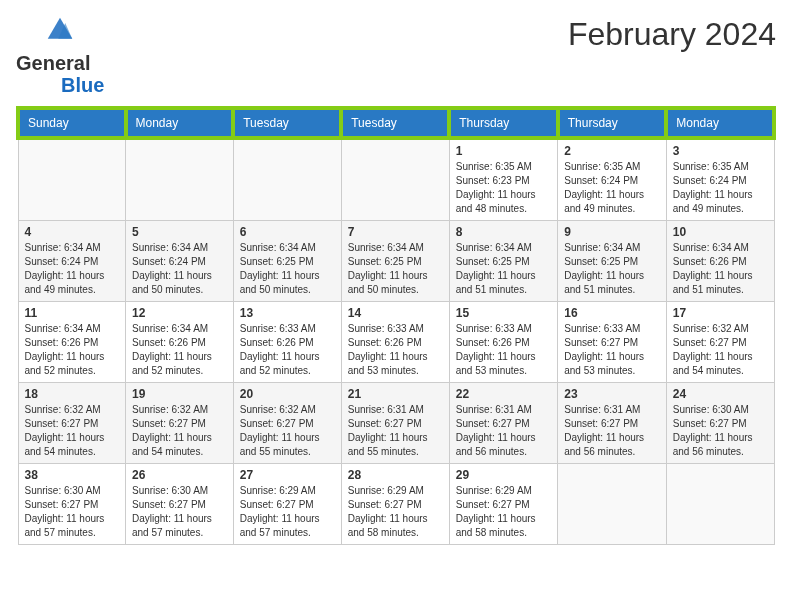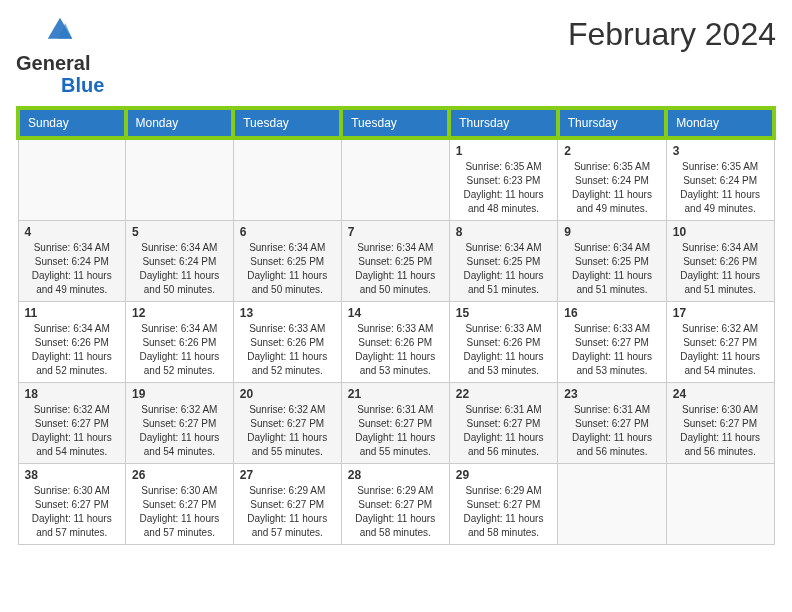--- a/index.html
+++ b/index.html
@@ -73,21 +73,20 @@
     .day-num {
       font-weight: bold;
       font-size: 12px;
       margin-bottom: 2px;
       color: #333;
     }
     .day-info {
       font-size: 10px;
       color: #333;
       line-height: 1.4;
-      text-align: center;
     }
     .empty-cell {
       background: #f9f9f9 !important;
     }
   </style>
 </head>
 <body>
 
 <div class="header">
   <div class="logo">

